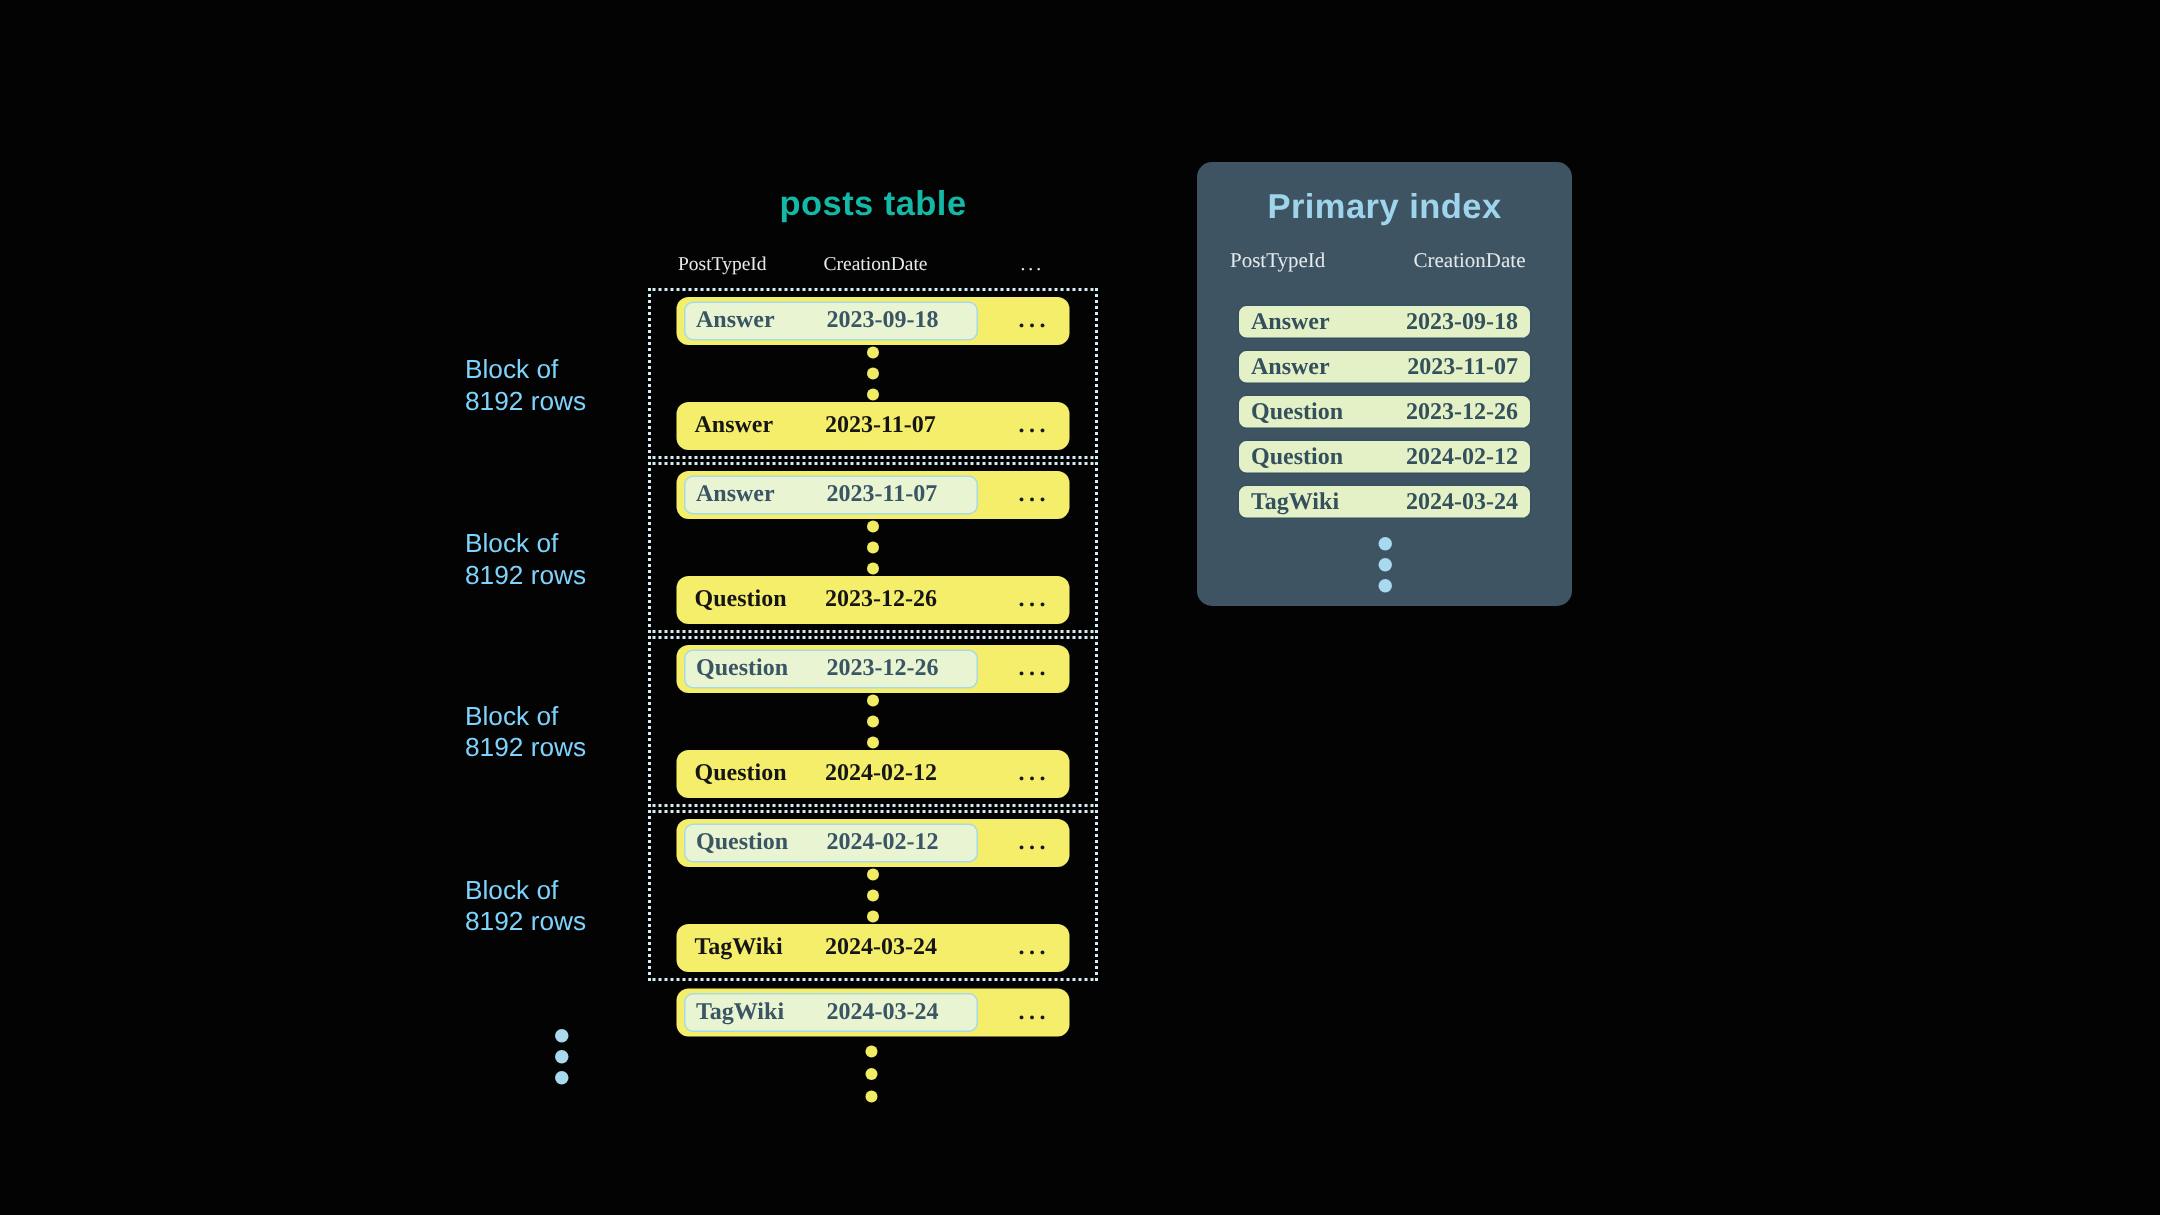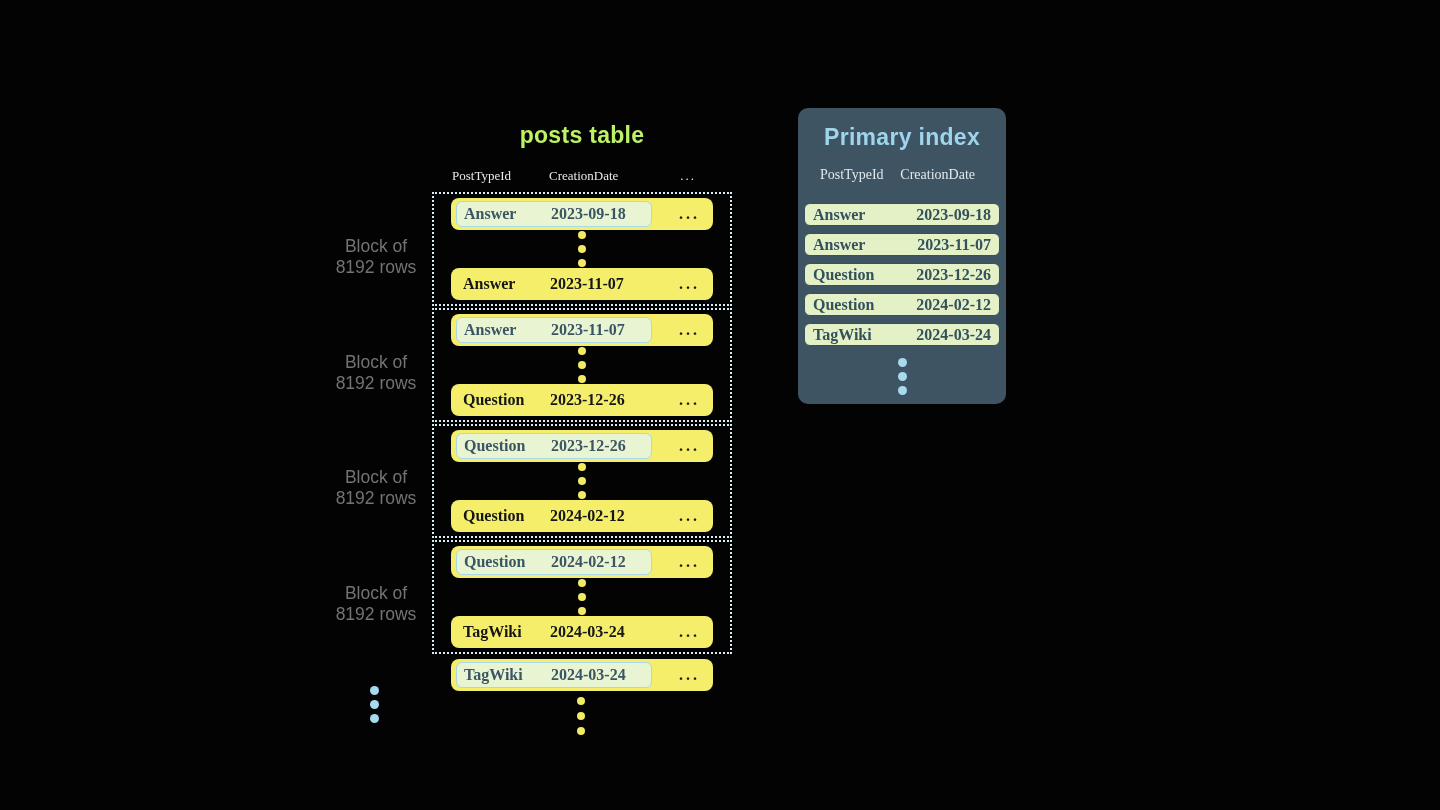--- a/index.html
+++ b/index.html
@@ -5,21 +5,21 @@
   html,body{margin:0;padding:0;background:#000;}
   .stage{
     position:relative;width:1440px;height:810px;background:#030303;overflow:hidden;
     font-family:"Liberation Sans", sans-serif;
   }
   .mono{font-family:Liberation Serif, serif;}
 
   
   .pt-title{
     position:absolute;left:451px;top:122px;width:262px;text-align:center;
-    color:#bef264;font-size:23px;font-weight:600;letter-spacing:.3px;
+    color:#14b8a6;font-size:23px;font-weight:600;letter-spacing:.3px;
   }
   .pt-header{
     position:absolute;left:451px;top:166px;width:262px;height:20px;
     display:flex;align-items:center;box-sizing:border-box;padding:0 17px 0 1px;
     color:#e6eae8;font-size:13px;font-weight:500;
   }
   .pt-header .h-type{width:97px;}
   .pt-header .h-more{margin-left:auto;letter-spacing:2px;}
 
   .block{
@@ -41,34 +41,34 @@
     display:flex;align-items:center;box-sizing:border-box;
     height:26px;width:196px;padding:0 9px 0 7px;
     background:#e9f4d3;border:1.5px solid #a7d9e9;border-radius:6px;
     color:#3a5564;font-weight:700;font-size:16px;
   }
   .hl-pill .cell-type{width:87px;}
 
   .overflow-row{position:absolute;left:451px;top:659px;width:262px;}
 
   .block-label{
-    position:absolute;left:310px;width:132px;text-align:center;
-    color:#737373;font-size:17.5px;line-height:21px;font-weight:500;
+    position:absolute;left:310px;width:132px;
+    color:#7dd3fc;font-size:17.5px;line-height:21px;font-weight:500;
   }
 
   
   .vdots{display:flex;flex-direction:column;align-items:center;gap:6px;}
   .vdots i{display:block;border-radius:50%;}
   .vdots.yellow i{width:8px;height:8px;background:#f2ec64;}
   .vdots.blue i{width:9px;height:9px;background:#a8d9ee;}
   .vdots.abs{position:absolute;}
 
   
   .panel{
-    position:absolute;left:798px;top:108px;width:208px;height:296px;
+    position:absolute;left:798px;top:108px;width:250px;height:296px;
     background:#3e5462;border-radius:10px;box-sizing:border-box;
   }
   .panel-title{
     position:absolute;left:0;top:16px;width:100%;text-align:center;
     color:#9ed4ec;font-size:23px;font-weight:600;letter-spacing:.3px;
   }
   .panel-header{
     position:absolute;left:0;top:59px;width:100%;box-sizing:border-box;
     padding:0 31px 0 22px;display:flex;justify-content:space-between;
     color:#e3e9ec;font-size:14px;font-weight:500;

